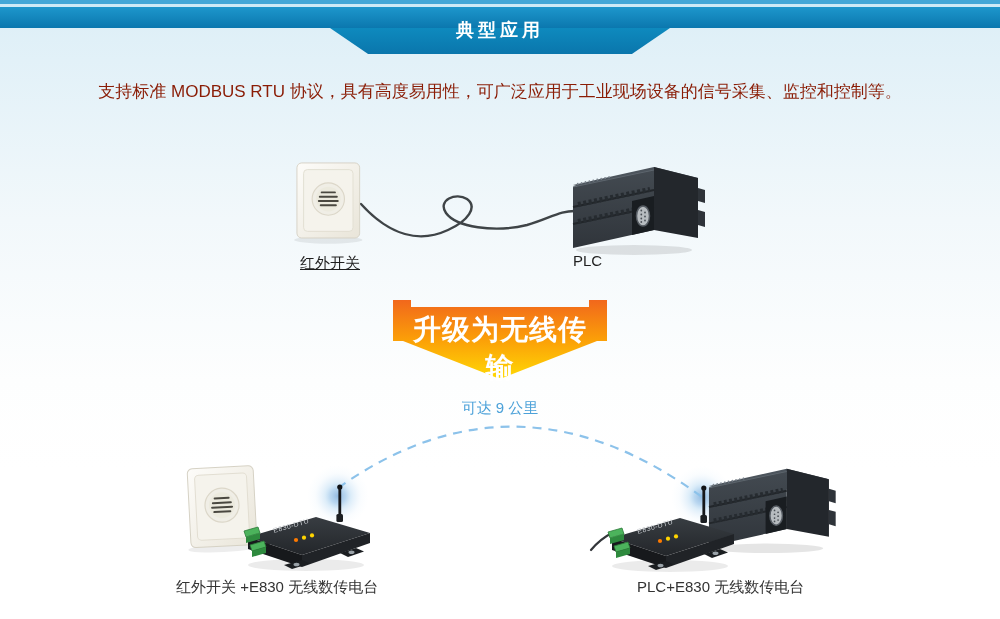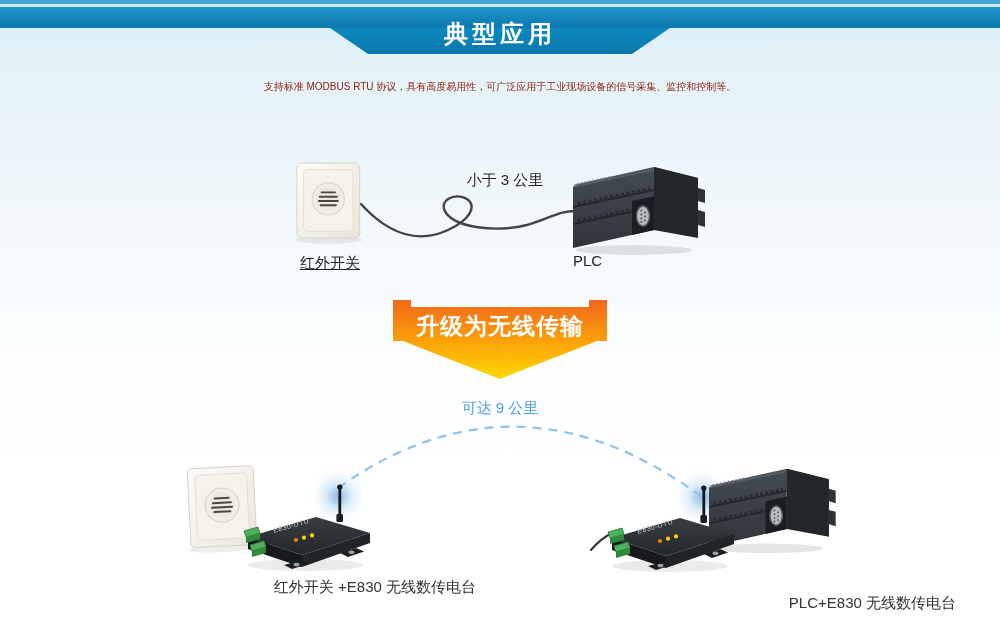--- a/index.html
+++ b/index.html
@@ -10,33 +10,33 @@
   }
   
   .hdr-strip1{position:absolute;left:0;top:0;width:1000px;height:4px;background:#42a7d7;}
   .hdr-strip2{position:absolute;left:0;top:4px;width:1000px;height:3px;background:#cdeaf6;}
   .hdr-band{position:absolute;left:0;top:7px;width:1000px;height:21px;
     background:linear-gradient(180deg,#1d97cc,#0b77ae);}
   .hdr-trap{position:absolute;left:330px;top:28px;width:340px;height:26px;
     background:linear-gradient(180deg,#0e8abe,#0a76ac);
     clip-path:polygon(0 0,100% 0,88.8% 100%,11.2% 100%);}
   .banner-title{position:absolute;left:0;top:18px;width:1000px;text-align:center;
-    color:#ffffff;font-size:24px;font-weight:bold;letter-spacing:4px;}
+    color:#ffffff;font-size:18px;font-weight:bold;letter-spacing:4px;}
   
   .description{position:absolute;left:0;top:80px;width:1000px;text-align:center;
-    color:#8a1c05;font-size:10px;}
-  .dev-label{position:absolute;color:#1f1f1f;font-size:15px;text-align:right;}
+    color:#8a1c05;font-size:17px;}
+  .dev-label{position:absolute;color:#1f1f1f;font-size:15px;}
   .lbl-ir-top{left:260px;top:254px;width:140px;text-align:center;text-decoration:underline;}
   .lbl-plc-top{left:573px;top:252px;width:120px;text-align:left;}
   .lbl-dist-wired{left:420px;top:171px;width:170px;text-align:center;}
   .lbl-dist-wireless{left:415px;top:399px;width:170px;text-align:center;color:#4ba1d9;}
   .lbl-ir-bottom{left:176px;top:578px;width:300px;color:#333;}
-  .lbl-plc-bottom{left:656px;top:578px;width:300px;color:#333;margin-top:16px;}
+  .lbl-plc-bottom{left:637px;top:578px;width:300px;color:#333;}
   .arrow-label{position:absolute;left:400px;top:311px;width:200px;text-align:center;
-    color:#ffffff;font-size:23px;font-weight:bold;letter-spacing:1px;}
+    color:#ffffff;font-size:28px;font-weight:bold;letter-spacing:1px;}
   .gfx{position:absolute;left:0;top:0;}
 </style>
 </head>
 <body>
 
 <div class="stage">
 
   <div class="hdr-strip1"></div>
   <div class="hdr-strip2"></div>
   <div class="hdr-band"></div>
@@ -155,21 +155,20 @@
     </g>
 
     <use href="#ir-switch" transform="translate(296,162) scale(0.95)"></use>
     <use href="#plc" transform="translate(572,158)"></use>
     <use href="#ir-switch" transform="translate(186,468) rotate(-3)"></use>
     <use href="#plc" transform="translate(708,460) scale(0.96)"></use>
     <use href="#e830" transform="translate(244,481)"></use>
     <use href="#e830" transform="translate(608,482)"></use>
   </svg>
 
-  <div class="dev-label lbl-dist-wired">小于 3 公里</div>
   <div class="dev-label lbl-ir-top">红外开关</div>
   <div class="dev-label lbl-plc-top">PLC</div>
 
   <div class="arrow-label">升级为无线传输</div>
 
   <div class="dev-label lbl-dist-wireless">可达 9 公里</div>
   <div class="dev-label lbl-ir-bottom">红外开关 +E830 无线数传电台</div>
   <div class="dev-label lbl-plc-bottom">PLC+E830 无线数传电台</div>
 
 </div>

